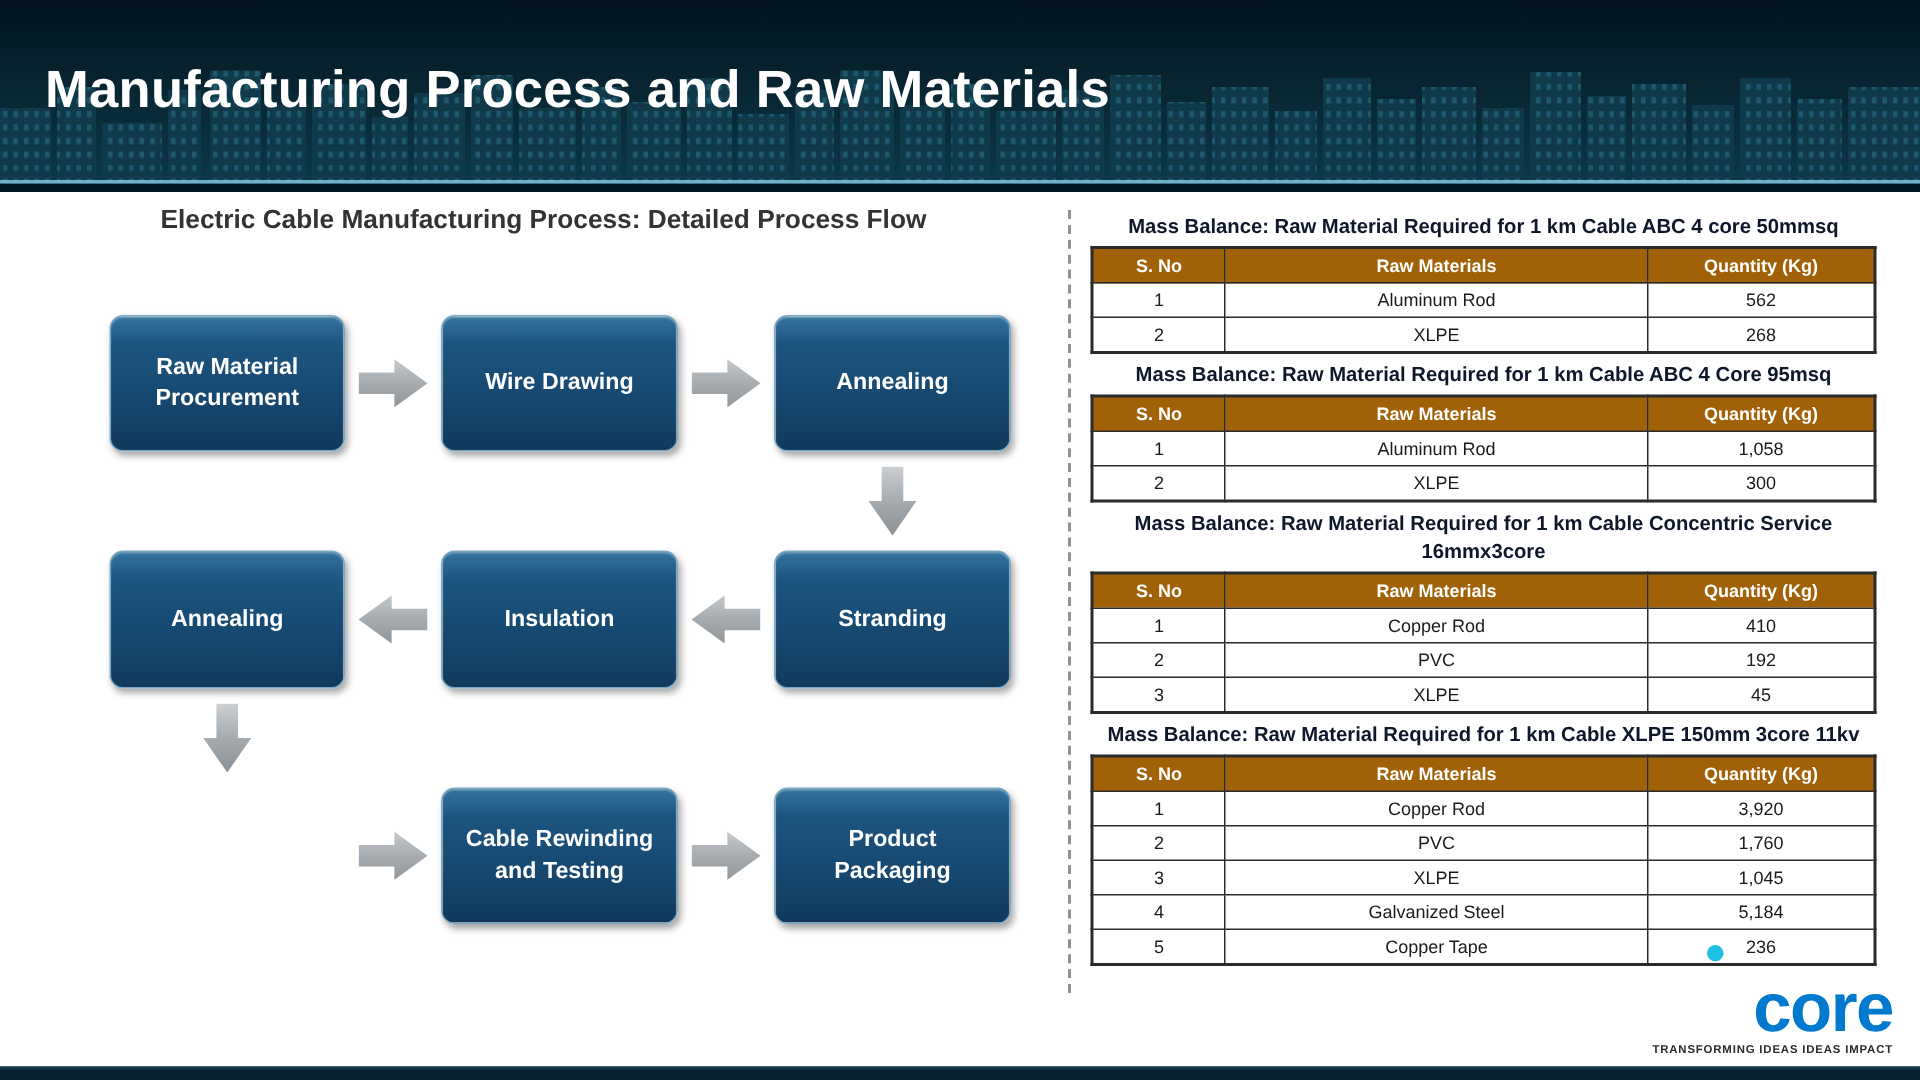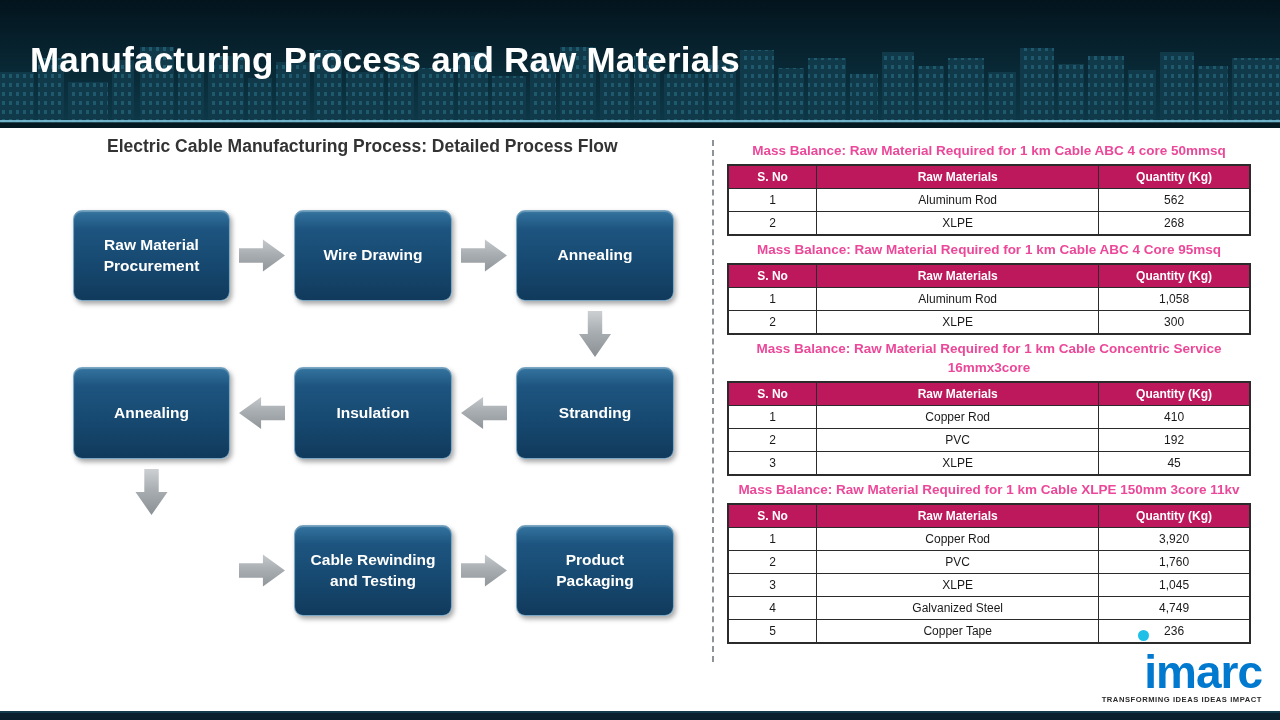--- a/index.html
+++ b/index.html
@@ -28,25 +28,25 @@
                  filter:drop-shadow(2px 2px 2px rgba(0,0,0,0.3)); }
   .right { width:46px; height:40px; clip-path:polygon(0% 32%,52% 32%,52% 10%,100% 50%,52% 90%,52% 68%,0% 68%); }
   .left  { width:46px; height:40px; clip-path:polygon(100% 32%,48% 32%,48% 10%,0% 50%,48% 90%,48% 68%,100% 68%); }
   .down  { width:40px; height:46px; clip-path:polygon(32% 0%,68% 0%,68% 50%,90% 50%,50% 100%,10% 50%,32% 50%); }
 
   
   .separator { position:absolute; left:712px; top:140px; height:522px; width:0; border-left:2px dashed #8d9399; }
 
   
   .tables { position:absolute; left:727px; top:137px; width:524px; }
-  .tbl-title { font-size:13.5px; font-weight:bold; color:#ec4899; text-align:center; margin:5px 0 4px 0; line-height:1.35; }
+  .tbl-title { font-size:13.5px; font-weight:bold; color:#0f172a; text-align:center; margin:5px 0 4px 0; line-height:1.35; }
   table { width:100%; border-collapse:collapse; }
   th, td { border:1px solid #2b2b2b; text-align:center; font-size:12px; padding:4px 4px; }
   table { border:2px solid #2b2b2b; }
-  th { background:#be185d; color:#ffffff; font-weight:bold; }
+  th { background:#a16207; color:#ffffff; font-weight:bold; }
   td { color:#1a1a1a; }
   .w1 { width:17%; } .w2 { width:54%; } .w3 { width:29%; }
 
   
   .logo { position:absolute; right:18px; bottom:16px; text-align:right; }
   .logo-name { position:relative; display:inline-block; font-size:46px; font-weight:bold; color:#0079cf;
                line-height:0.85; letter-spacing:-1px; }
   .logo-dot { position:absolute; left:2px; top:-10px; width:11px; height:11px; border-radius:50%; background:#1ec0e8; }
   .logo-tagline { font-size:7.6px; font-weight:bold; color:#2b2b2b; letter-spacing:0.55px; margin-top:3px; }
 
@@ -283,33 +283,33 @@
               <td>1,760</td>
             </tr>
             <tr>
               <td>3</td>
               <td>XLPE</td>
               <td>1,045</td>
             </tr>
             <tr>
               <td>4</td>
               <td>Galvanized Steel</td>
-              <td>4,749</td>
+              <td>5,184</td>
             </tr>
             <tr>
               <td>5</td>
               <td>Copper Tape</td>
               <td>236</td>
             </tr>
           </tbody>
       </table>
     </section>
 
   </div>
 
   <div class="logo">
-    <span class="logo-name">imarc</span><span class="logo-dot-holder" style="position:relative;"><span class="logo-dot" style="left:-124px; top:-44px;"></span></span>
+    <span class="logo-name">core</span><span class="logo-dot-holder" style="position:relative;"><span class="logo-dot" style="left:-124px; top:-44px;"></span></span>
     <div class="logo-tagline">TRANSFORMING IDEAS IDEAS IMPACT</div>
   </div>
 
   <div class="bottom-bar"></div>
 
 </div>
 
 </body></html>

